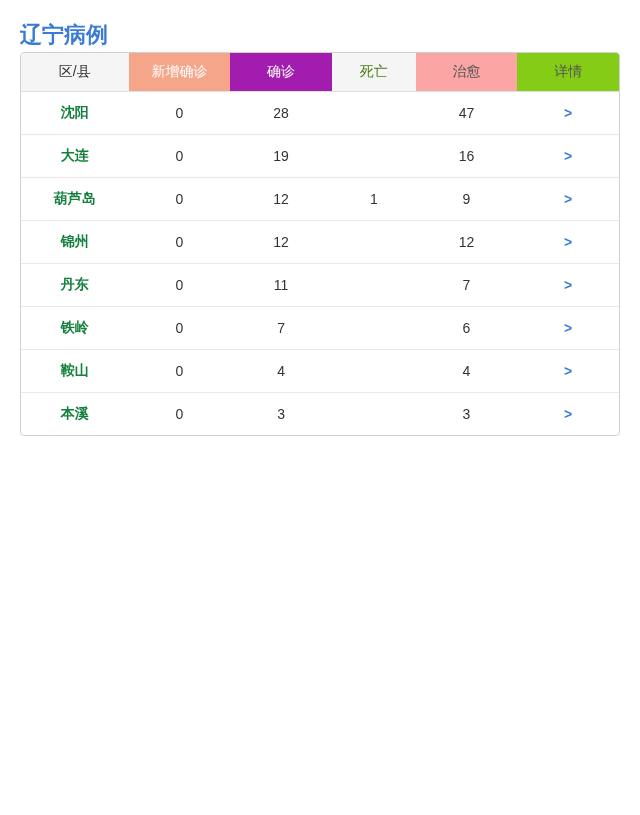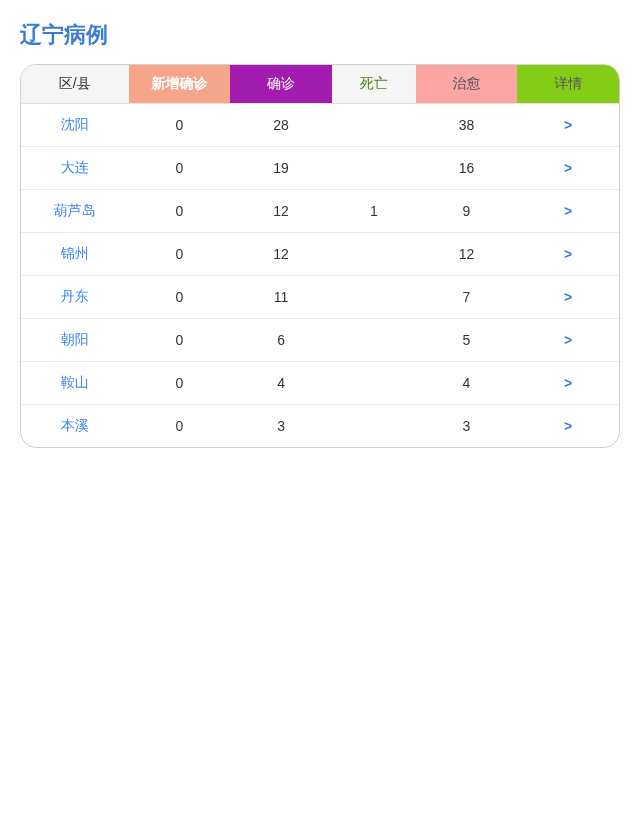--- a/index.html
+++ b/index.html
@@ -13,27 +13,27 @@
       background: #fff;
       padding: 20px;
       width: 640px;
       min-height: 815px;
     }
 
     .page-title {
       color: #3a7bd5;
       font-size: 22px;
       font-weight: bold;
-      margin-bottom: 14px;
+      margin-bottom: 2px;
     }
 
     .table-container {
       width: 100%;
       border: 1px solid #d0d0d0;
-      border-radius: 16px;
+      border-radius: 4px;
       overflow: hidden;
     }
 
     table {
       width: 100%;
       border-collapse: collapse;
     }
 
     thead tr {
       background: #f5f5f5;
@@ -44,21 +44,20 @@
       text-align: center;
       font-size: 14px;
       font-weight: normal;
       color: #333;
       border-bottom: 1px solid #e0e0e0;
     }
 
     thead th.col-xinzeng {
       background: #f4a58a;
       color: #fff;
-      font-weight: bold;
     }
 
     thead th.col-quezhen {
       background: #a21caf;
       color: #fff;
     }
 
     thead th.col-siwang {
       background: #f5f5f5;
       color: #4d7c0f;
@@ -83,21 +82,22 @@
     }
 
     tbody td {
       padding: 12px 6px;
       text-align: center;
       font-size: 14px;
       color: #333;
     }
 
     tbody td.col-area {
-      color: #3b82f6;
+      color: #15803d;
+      font-weight: bold;
     }
 
     tbody td.col-detail {
       color: #3a7bd5;
       font-weight: bold;
       cursor: pointer;
     }
 
     col.col-area { width: 18%; }
     col.col-xinzeng { width: 17%; }
@@ -130,21 +130,21 @@
         <th class="col-zhiyu">治愈</th>
         <th class="col-xiangqing">详情</th>
       </tr>
     </thead>
     <tbody id="table-body">
     <tr>
           <td class="col-area">沈阳</td>
           <td>0</td>
           <td>28</td>
           <td></td>
-          <td>38</td>
+          <td>47</td>
           <td class="col-detail">&gt;</td>
         </tr>
         <tr>
           <td class="col-area">大连</td>
           <td>0</td>
           <td>19</td>
           <td></td>
           <td>16</td>
           <td class="col-detail">&gt;</td>
         </tr>
@@ -166,25 +166,25 @@
         </tr>
         <tr>
           <td class="col-area">丹东</td>
           <td>0</td>
           <td>11</td>
           <td></td>
           <td>7</td>
           <td class="col-detail">&gt;</td>
         </tr>
         <tr>
-          <td class="col-area">朝阳</td>
-          <td>0</td>
+          <td class="col-area">铁岭</td>
+          <td>0</td>
+          <td>7</td>
+          <td></td>
           <td>6</td>
-          <td></td>
-          <td>5</td>
           <td class="col-detail">&gt;</td>
         </tr>
         <tr>
           <td class="col-area">鞍山</td>
           <td>0</td>
           <td>4</td>
           <td></td>
           <td>4</td>
           <td class="col-detail">&gt;</td>
         </tr>

